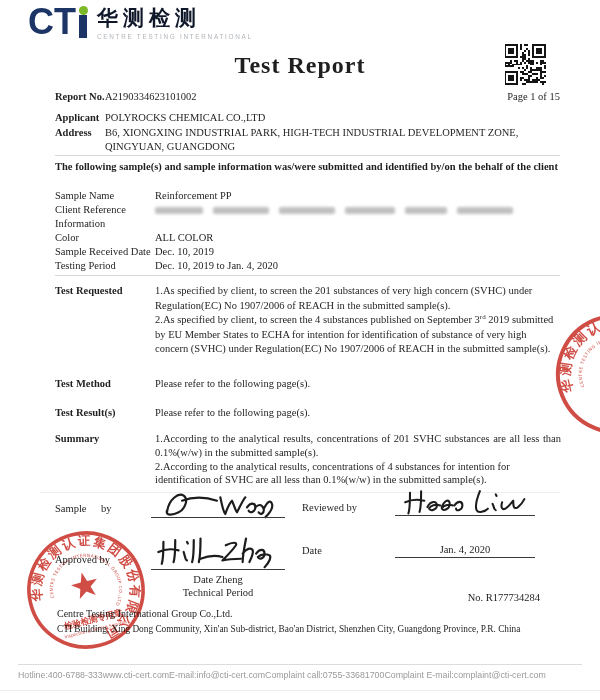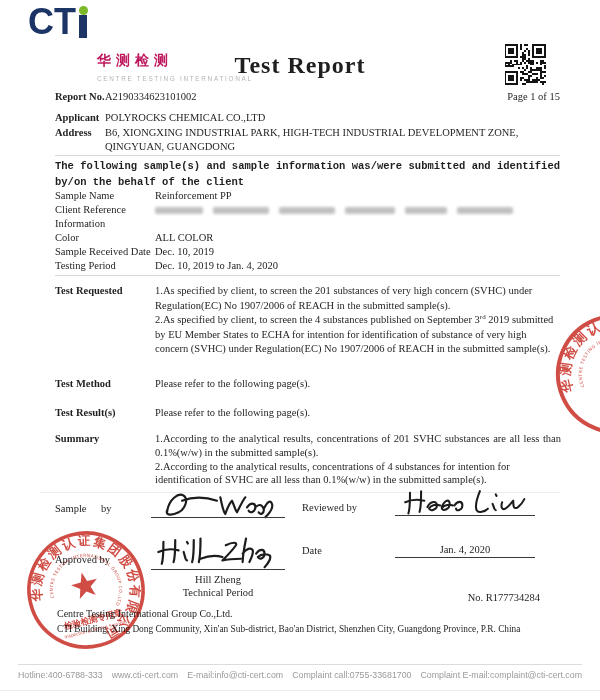--- a/index.html
+++ b/index.html
@@ -7,39 +7,39 @@
         font-family:"Liberation Serif",serif;color:#1f1f1f;}
   
   .logo{position:absolute;left:28px;top:5px;display:flex;align-items:flex-start;}
   .logo-cti{font-family:"Liberation Sans",sans-serif;font-weight:bold;font-size:36px;
             line-height:34px;color:#1d3566;letter-spacing:0;display:flex;align-items:flex-end;}
   .i-wrap{position:relative;display:inline-block;width:9px;height:24px;margin-left:3px;}
   .i-bar{position:absolute;left:0;bottom:1px;width:8px;height:23px;background:#1d3566;}
   .i-dot{position:absolute;left:0;top:-9px;width:9px;height:9px;border-radius:50%;background:#7db829;}
   .logo-right{margin-left:9px;}
   .logo-cn{font-family:"DejaVu Sans","Liberation Sans",sans-serif;font-weight:bold;
-           font-size:14px;line-height:26px;color:#be185d;letter-spacing:5px;white-space:nowrap;margin-top:42px;}
+           font-size:21px;line-height:26px;color:#0f172a;letter-spacing:5px;white-space:nowrap;}
   .logo-sub{font-family:"Liberation Sans",sans-serif;font-size:6.4px;letter-spacing:1.7px;
             color:#b0b4b8;margin-top:2px;white-space:nowrap;}
   .title{position:absolute;left:0;right:0;top:52px;text-align:center;font-size:24px;
          font-weight:bold;letter-spacing:1px;}
   .qr{position:absolute;left:503px;top:44px;width:44px;height:41px;}
   
   .abs{position:absolute;font-size:10.5px;line-height:14px;}
   .lbl{font-weight:bold;}
   .meta-label{left:55px;top:90px;}
   .meta-value{left:105px;top:90px;}
   .page-num{right:40px;top:90px;}
   .applicant-label{left:55px;top:111px;}
   .applicant-value{left:105px;top:111px;}
   .address-label{left:55px;top:126px;}
   .address-value{left:105px;top:126px;width:458px;line-height:14px;}
   .rule{position:absolute;border-top:1px solid #c9c9c9;}
   .rule-1{left:55px;top:155px;width:505px;border-top-color:#d8d8d8;}
-  .intro{left:55px;top:159px;width:505px;font-weight:bold;text-align:justify;line-height:15.5px;font-family:Liberation Mono, monospace;}
+  .intro{left:55px;top:159px;width:505px;font-weight:bold;text-align:justify;line-height:15.5px;}
   
   .sample-grid{position:absolute;left:55px;top:189px;width:505px;display:grid;
                grid-template-columns:100px 1fr;column-gap:0;font-size:10.5px;line-height:14px;}
   .s-value{padding-left:0;}
   .redacted{display:flex;align-items:center;gap:10px;height:14px;}
   .blur{display:inline-block;height:7px;background:#8d8d8d;border-radius:2px;
         filter:blur(1.6px);opacity:.55;}
   .b1{width:48px}.b2{width:56px}.b3{width:56px}.b4{width:50px}.b5{width:42px}.b6{width:56px}
   .rule-2{left:55px;top:275px;width:505px;border-top-color:#d8d8d8;}
   
@@ -53,21 +53,21 @@
   .sig-line{position:absolute;border-bottom:1.4px solid #3a3a3a;}
   .sig-svg{position:absolute;}
   .sig-svg path{fill:none;stroke:#1c1c1c;stroke-width:2.6;stroke-linecap:round;stroke-linejoin:round;}
   .center-txt{position:absolute;text-align:center;font-size:10.5px;line-height:13px;}
   
   .report-number{right:60px;top:591px;font-size:10.5px;}
   .company-name{left:57px;top:607px;font-size:10px;}
   .company-address{left:57px;top:622px;font-size:9.3px;width:530px;white-space:nowrap;}
   .footer-rule{left:18px;top:664px;width:564px;border-top-color:#dcdcdc;}
   .footer{position:absolute;left:18px;right:18px;top:670px;display:flex;
-          justify-content:space-between;font-family:"Liberation Sans",sans-serif;
+          justify-content:flex-start;font-family:"Liberation Sans",sans-serif;
           font-size:8.8px;color:#9a9a9a;}
   .page-edge{left:0;top:690px;width:600px;border-top-color:#ededed;}
   
   .stamp{position:absolute;color:#c9342b;mix-blend-mode:multiply;opacity:.88;}
   .stamp text{font-family:"DejaVu Sans","Liberation Sans",sans-serif;}
   .stamp-bl{left:16px;top:520px;width:140px;height:140px;}
   .stamp-r{left:528px;top:298px;width:160px;height:160px;}
   sup{font-size:7px;vertical-align:super;line-height:0;}
 </style>
 </head>
@@ -296,21 +296,21 @@
   <div class="sig-label" style="left:55px;top:554px">Approved by</div>
   <svg class="sig-svg" style="left:155px;top:535px" width="118" height="34" viewBox="0 0 140 40" aria-label="Hill Zheng">
     <path d="M10,8 C10,18 10,28 8,34 M24,6 C24,16 24,26 22,32 M4,20 C12,16 20,16 28,18"></path>
     <path d="M34,20 C36,26 36,30 38,30 M38,8 L39,10 M46,6 C46,16 46,26 44,32 M54,4 C54,14 54,24 52,32"></path>
     <path d="M54,28 C64,24 74,24 80,26"></path>
     <path d="M84,12 C92,8 98,8 96,12 C92,18 84,26 80,30 C88,28 96,28 102,28"></path>
     <path d="M108,4 C106,14 104,26 104,32 M104,22 C108,16 114,14 116,18 C117,22 114,28 112,32"></path>
     <path d="M120,22 C124,16 130,16 130,22 C130,27 124,30 122,26 C126,22 132,22 136,24 C138,26 136,32 130,38"></path>
   </svg>
   <div class="sig-line" style="left:151px;top:555px;width:134px;height:14px"></div>
-  <div class="center-txt" style="left:151px;top:573px;width:134px">Hill Zheng</div>
+  <div class="center-txt" style="left:151px;top:573px;width:134px">Date Zheng</div>
   <div class="center-txt" style="left:151px;top:586px;width:134px">Technical Period</div>
 
   <div class="sig-label" style="left:302px;top:545px">Date</div>
   <div class="center-txt" style="left:395px;top:543px;width:140px">Jan. 4, 2020</div>
   <div class="sig-line" style="left:395px;top:543px;width:140px;height:14px"></div>
 
   <div class="abs report-number">No. R177734284</div>
   <div class="abs company-address">CTI Building, Xing Dong Community, Xin'an Sub-district, Bao'an District, Shenzhen City, Guangdong Province, P.R. China</div>
   <div class="abs company-name">Centre Testing International Group Co.,Ltd.</div>
 

